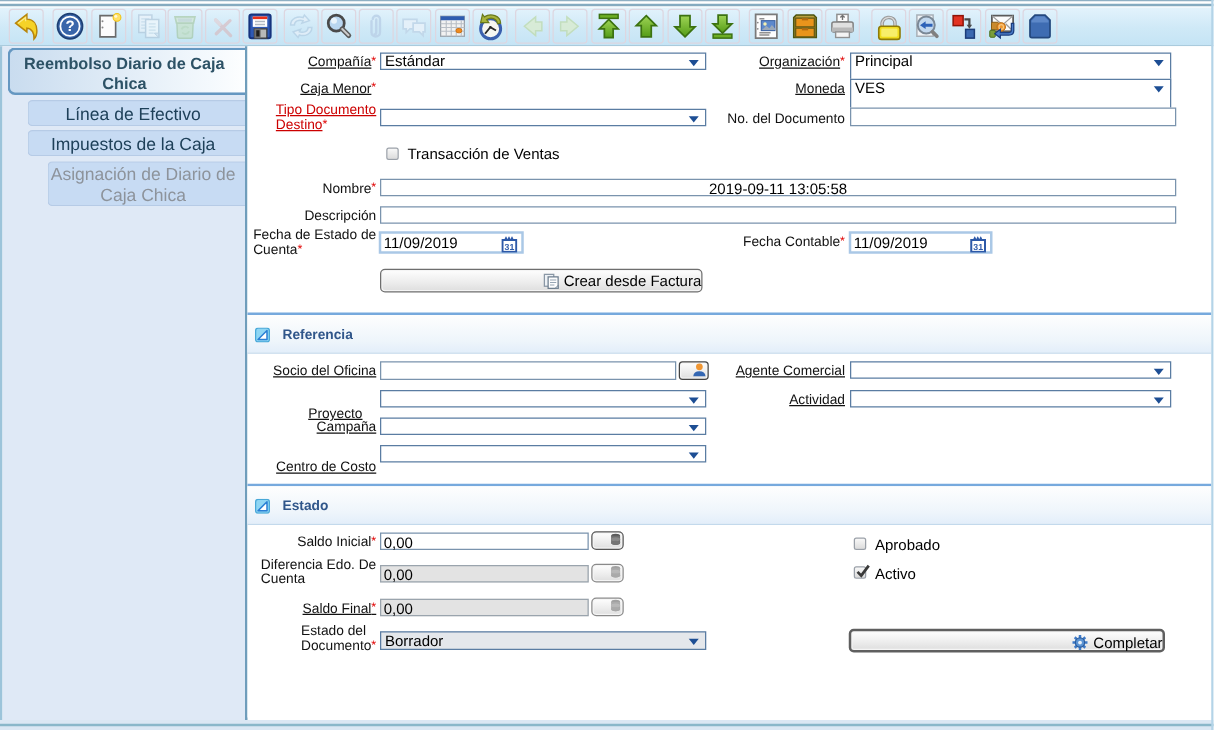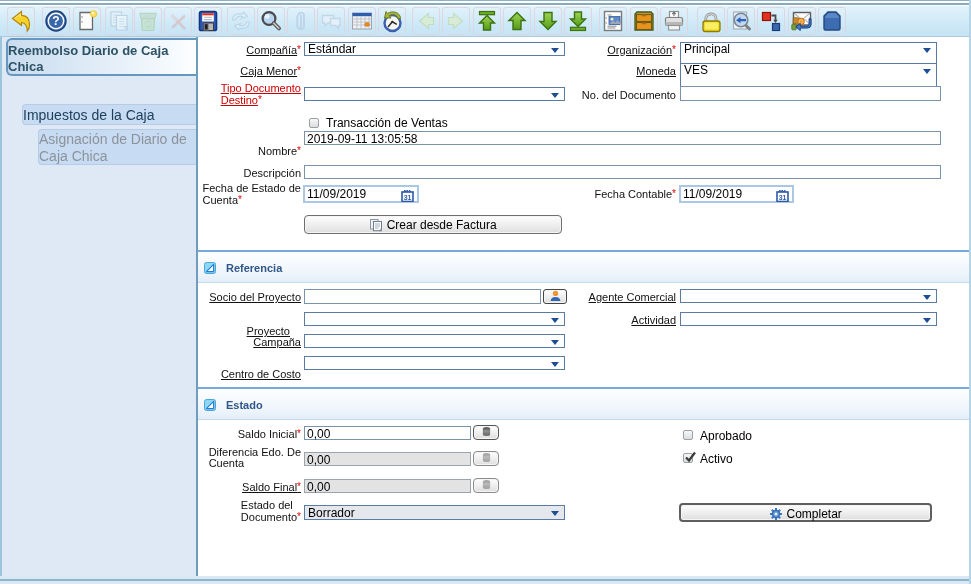--- a/index.html
+++ b/index.html
@@ -10,36 +10,36 @@
 .tb{position:absolute;top:1px;width:26px;height:26px;border:1px solid #ddd6e0;border-radius:3px;}
 .tb svg{position:absolute;left:1px;top:1px;}
 #leftpanel{left:2px;top:37px;width:194px;height:539px;background:#dfe9f6;}
 #leftedge{left:0;top:37px;width:2px;height:539px;background:#9cc4da;}
 #vdivider{left:196px;top:37px;width:2px;height:539px;background:#6f9dbb;}
 #content{left:198px;top:37px;width:771px;height:537px;background:#ffffff;}
 #rightedge{left:969px;top:0px;width:2px;height:584px;background:#b4d4e8;}
 #botband{left:0;top:576px;width:971px;height:8px;background:#dbe7f3;}
 #botline{left:0;top:579px;width:971px;height:2px;background:#8ab7c9;}
 
-.tab{position:absolute;box-sizing:border-box;border-radius:5px;font-size:14px;color:#1e4059;text-align:left;}
+.tab{position:absolute;box-sizing:border-box;border-radius:5px;font-size:14px;color:#1e4059;text-align:center;}
 #tab1{left:6px;top:38px;width:190px;height:38px;border:2px solid #6597c1;border-right:none;border-radius:6px 0 0 6px;background:linear-gradient(90deg,#c9dcef,#f4f9fd 85%,#fdfeff);font-weight:bold;color:#2d5266;font-size:13px;padding:3px 5px 0 0;line-height:16px;}
 #tab2{left:22px;top:80px;width:174px;height:21px;background:#c7dbf3;border:1px solid #b6cbe6;border-right:none;border-radius:4px 0 0 4px;padding:2px 6px 0 0;}
 #tab3{left:22px;top:104px;width:174px;height:21px;background:#c7dbf3;border:1px solid #b6cbe6;border-right:none;border-radius:4px 0 0 4px;padding:2px 6px 0 0;}
 #tab4{left:38px;top:129px;width:158px;height:36px;background:#c7dbf3;border:1px solid #b6cbe6;border-right:none;border-radius:4px 0 0 4px;padding:1px 6px 0 0;color:#8d939b;line-height:17px;}
 
 .lab{position:absolute;font-size:11px;color:#111;white-space:nowrap;}
 .lab u{text-decoration:underline;}
 .ast{color:#e00000;font-size:10px;vertical-align:1px;}
 .redlab{color:#cc0000;}
 .combo{position:absolute;box-sizing:border-box;background:#fff;border:1px solid #5a7ca2;font-size:12px;color:#000;padding:0 2px 0 3px;line-height:13px;white-space:nowrap;overflow:hidden;}
 .combo .arr{position:absolute;right:5px;top:4.5px;width:0;height:0;border-left:4px solid transparent;border-right:4px solid transparent;border-top:5.5px solid #1d4e94;}
 .tinput{position:absolute;box-sizing:border-box;background:#fff;border:1px solid #7a93ad;font-size:12px;color:#000;padding:0 2px;white-space:nowrap;}
 .dis{background:#e3e3e3 !important;border-color:#9aa4ad !important;}
 .datebox{position:absolute;box-sizing:border-box;background:#fff;border:2px solid #aac8e6;font-size:12px;color:#000;padding:0 2px;line-height:14px;}
-.btn{position:absolute;box-sizing:border-box;background:linear-gradient(#fefefe,#ececec 60%,#dedede);border:1px solid #6e6e6e;border-radius:4px;font-size:12px;color:#000;text-align:center;box-shadow:0 0 0 1px #f5f5f5 inset;}
+.btn{position:absolute;box-sizing:border-box;background:linear-gradient(#fefefe,#ececec 60%,#dedede);border:1px solid #6e6e6e;border-radius:4px;font-size:12px;color:#000;text-align:right;box-shadow:0 0 0 1px #f5f5f5 inset;}
 .cb{position:absolute;width:10px;height:10px;box-sizing:border-box;border:1px solid #9aa0a8;border-radius:2px;background:linear-gradient(#f8f8f8,#dcdcdc);}
 .cblab{position:absolute;font-size:12px;color:#000;white-space:nowrap;}
 .secline{position:absolute;left:198px;width:771px;height:2px;background:#76a9dd;}
 .secband{position:absolute;left:198px;width:771px;height:31px;background:linear-gradient(#fefefe,#eef5fb 70%,#e3eefa);border-bottom:1px solid #c3d9ec;box-sizing:border-box;}
 .sectxt{position:absolute;font-size:11px;font-weight:bold;color:#30568a;}
 </style></head>
 <body>
 <div id="page">
 <div class="abs" id="topstrip"></div>
 <div class="abs" id="toolbar">
@@ -264,20 +264,21 @@
           <path d="M8 3 L16 3 L20 7 L20 19.5 Q20 21 18.5 21 L5.5 21 Q4 21 4 19.5 L4 7 Z" fill="#3e6cb2" stroke="#24487e" stroke-width="1.4"></path>
           <path d="M8.6 4.2 L15.4 4.2 L18.8 7.6 L18.8 9 L5.2 9 L5.2 7.6 Z" fill="#5d88c8"></path>
         </svg>
       </div>
     </div>
 <div class="abs" id="leftedge"></div>
 <div class="abs" id="leftpanel"></div>
 <div class="abs" id="vdivider"></div>
 <div class="abs" id="content"></div>
 <div class="abs tab" id="tab1">Reembolso Diario de Caja<br>Chica</div>
+<div class="abs tab" id="tab2">Línea de Efectivo</div>
 <div class="abs tab" id="tab3">Impuestos de la Caja</div>
 <div class="abs tab" id="tab4">Asignación de Diario de<br>Caja Chica</div>
 
 <div class="lab" style="right:670px;top:44px;"><u>Compañía</u><span class="ast">*</span></div>
 <div class="combo" style="left:304px;top:42px;width:261px;height:14px;">Estándar<span class="arr"></span></div>
 <div class="lab" style="right:295px;top:44px;"><u>Organización</u><span class="ast">*</span></div>
 <div class="combo" style="left:680px;top:42px;width:257px;height:30px;">Principal<span class="arr"></span></div>
 
 <div class="lab" style="right:670px;top:65px;"><u>Caja Menor</u><span class="ast">*</span></div>
 <div class="lab" style="right:295px;top:65px;"><u>Moneda</u></div>
@@ -287,21 +288,21 @@
 <div class="combo" style="left:304px;top:87px;width:261px;height:14px;">
       <span class="arr"></span>
     </div>
 <div class="lab" style="right:295px;top:89px;">No. del Documento</div>
 <div class="tinput" style="left:680px;top:86px;width:261px;height:15px;"></div>
 
 <div class="cb" style="left:309px;top:118px;"></div>
 <div class="cblab" style="left:326px;top:116px;">Transacción de Ventas</div>
 
 <div class="lab" style="right:670px;top:145px;">Nombre<span class="ast">*</span></div>
-<div class="tinput" style="left:304px;top:131px;width:637px;height:14px;">2019-09-11 13:05:58</div>
+<div class="tinput" style="left:304px;top:143px;width:637px;height:14px;text-align:center;">2019-09-11 13:05:58</div>
 <div class="lab" style="right:670px;top:167px;">Descripción</div>
 <div class="tinput" style="left:304px;top:165px;width:637px;height:14px;"></div>
 
 <div class="lab" style="right:670px;top:183px;line-height:11px;">Fecha de Estado de<br>Cuenta<span class="ast">*</span></div>
 <div class="datebox" style="left:303px;top:185px;width:116px;height:18px;">11/09/2019
   <svg style="position:absolute;right:3px;top:1.5px;" width="13" height="13" viewBox="0 0 13 13">
         <rect x="1" y="3" width="11" height="9.5" fill="#fff" stroke="#2d59a8" stroke-width="1.6"></rect>
         <path d="M2.8 3 L3.8 1 L4.8 3 M5.2 3 L6.2 1 L7.2 3 M7.6 3 L8.6 1 L9.6 3" stroke="#2d59a8" stroke-width="1" fill="none"></path>
         <text x="6.6" y="11" font-size="7" font-weight="bold" fill="#2d59a8" text-anchor="middle" font-family="Liberation Sans">31</text>
       </svg>
@@ -325,21 +326,21 @@
  Crear desde Factura</div>
 
 <div class="secline" style="top:250px;"></div>
 <div class="secband" style="top:252px;"></div>
 <svg class="abs" style="left:204px;top:262px;" width="12" height="12" viewBox="0 0 12 12">
       <rect x="0.5" y="0.5" width="11" height="11" rx="2" fill="#8fd6f4" stroke="#48a8d8" stroke-width="1"></rect>
       <path d="M2.4 9.6 L9.6 2.4 L9.6 9.6 Z" fill="#fff" stroke="#2a7fd4" stroke-width="1.2" stroke-linejoin="round"></path>
     </svg>
 <div class="sectxt" style="left:226px;top:262px;">Referencia</div>
 
-<div class="lab" style="right:670px;top:291px;"><u>Socio del Proyecto</u></div>
+<div class="lab" style="right:670px;top:291px;"><u>Socio del Oficina</u></div>
 <div class="tinput" style="left:304px;top:289px;width:237px;height:15px;"></div>
 <div class="btn" style="left:543px;top:289px;width:24px;height:15px;border-color:#444;border-radius:3px;">
 <svg width="13" height="12" viewBox="0 0 13 12" style="vertical-align:0px;">
         <circle cx="6.5" cy="3.4" r="2.7" fill="#f09632"></circle>
         <path d="M1.6 11 Q2 7 6.5 7 Q11 7 11.4 11 Z" fill="#3467b3"></path>
       </svg>
 </div>
 <div class="lab" style="right:295px;top:291px;"><u>Agente Comercial</u></div>
 <div class="combo" style="left:680px;top:289px;width:257px;height:14px;">
       <span class="arr"></span>

